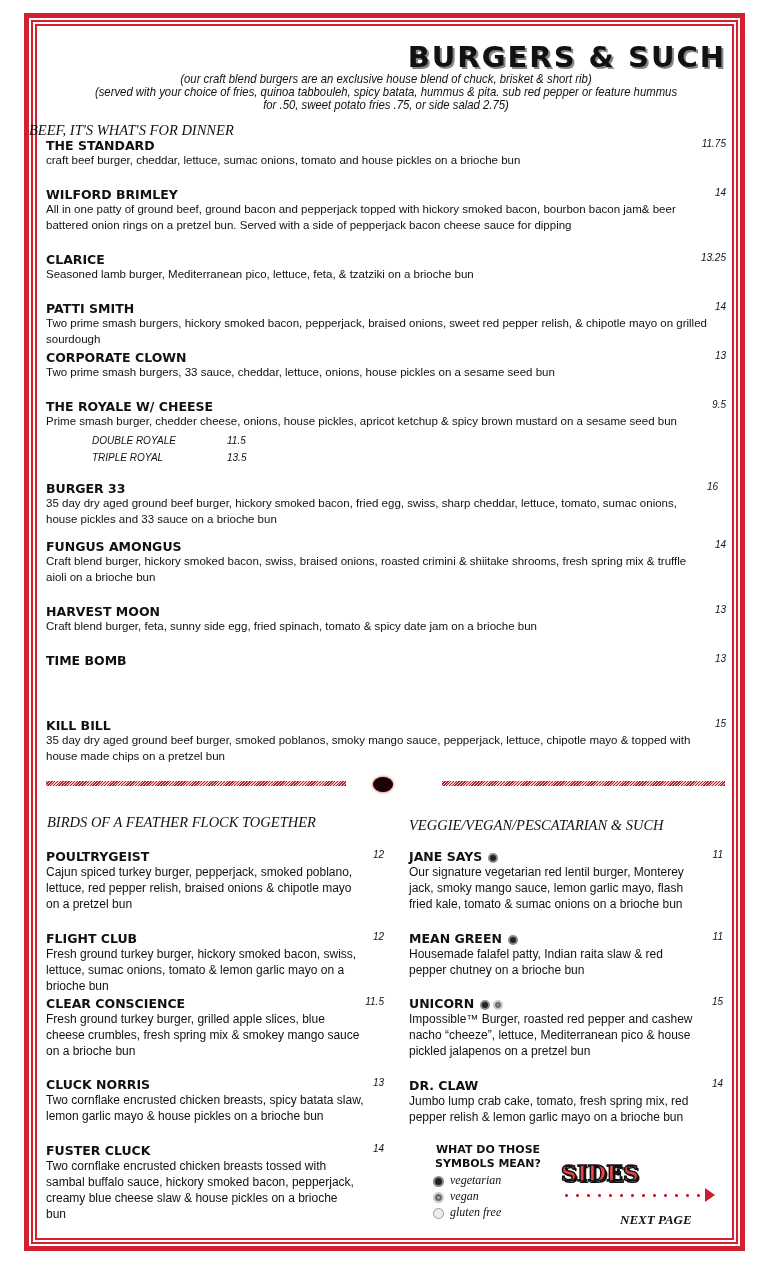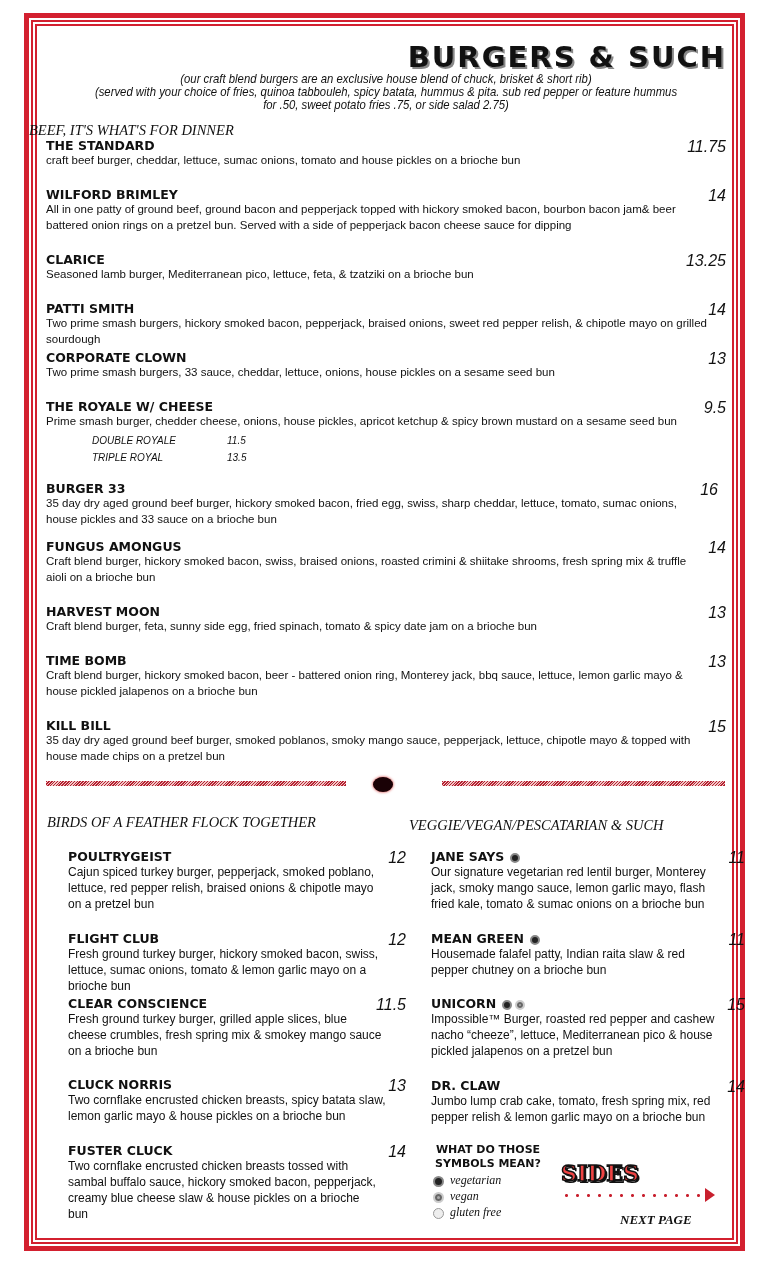--- a/index.html
+++ b/index.html
@@ -7,25 +7,25 @@
   .frame { position:absolute; left:24px; top:13px; width:721px; height:1238px; border:5px solid #d3202f; box-sizing:border-box; }
   .frame2 { position:absolute; left:31px; top:20px; width:707px; height:1224px; border:2px solid #d3202f; box-sizing:border-box; }
   .frame3 { position:absolute; left:35px; top:24px; width:699px; height:1216px; border:2px solid #d3202f; box-sizing:border-box; }
   .content { position:absolute; left:46px; top:36px; width:680px; }
   .title { position:absolute; left:0; right:0; top:4px; text-align:right; font-family:"DejaVu Sans", sans-serif; font-weight:900; font-size:29px; letter-spacing:2px; color:#111; text-shadow:2px 2px 0 #888; }
   .subtitle { position:absolute; left:0; right:0; top:37px; text-align:center; font-style:italic; font-size:12.2px; line-height:13px; color:#111; transform:scaleX(0.93); transform-origin:center; }
   .section-head { font-family:"Liberation Serif", serif; font-style:italic; font-size:14.5px; color:#111; position:absolute; }
   .item { position:absolute; left:0; width:680px; }
   .item .name { font-family:"DejaVu Sans", sans-serif; font-weight:900; font-size:12.5px; letter-spacing:0; display:block; line-height:15px; }
   .item .desc { font-size:11.5px; line-height:15.5px; display:block; transform-origin:left top; }
-  .price { position:absolute; right:0; top:0; font-style:italic; font-size:16px; }
+  .price { position:absolute; right:0; top:0; font-style:italic; font-size:10px; }
   .sub { position:absolute; font-style:italic; font-size:10px; }
   .divider { position:absolute; top:781px; height:5px; background:repeating-linear-gradient(135deg,#b32030 0 1px,#f3c7c7 1px 2px); }
   .dot { position:absolute; left:373px; top:777px; width:20px; height:15px; border-radius:50%; background:#1a0206; box-shadow:0 0 3px #c22; }
-  .col-item { position:absolute;margin-left:22px; }
+  .col-item { position:absolute; }
   .col-item .name { font-family:"DejaVu Sans", sans-serif; font-weight:900; font-size:12.5px; line-height:15px; display:block; }
   .col-item .desc { font-size:12px; line-height:16px; display:block; }
   .icon-badge { display:inline-block; width:10px; height:10px; border-radius:50%; vertical-align:middle; margin-left:6px; box-sizing:border-box; }
   .icon-veg { background:#222; border:2px solid #888; }
   .icon-vegan { background:#aaa; border:2px solid #ccc; box-shadow:inset 0 0 0 2px #666; }
   .icon-gf { background:#eee; border:1px solid #999; }
   .legend-title { position:absolute; font-family:"DejaVu Sans", sans-serif; font-weight:900; font-size:11px; line-height:14px; text-align:center; }
   .legend-row { position:absolute; font-family:"Liberation Serif", serif; font-style:italic; font-size:12px; }
   .legend-row .icon-badge { margin-left:0; margin-right:6px; width:11px; height:11px; }
   .sides { position:absolute; font-family:"DejaVu Serif", serif; font-weight:900; font-size:22px; color:#ef4444; -webkit-text-stroke:1.5px #111; letter-spacing:0px; text-shadow:2px 2px 0 #111; }
@@ -104,21 +104,20 @@
 </div>
 
 <div class="item" style="left:46px; top:604px;">
   <span class="name">HARVEST MOON</span>
   <span class="desc">Craft blend burger, feta, sunny side egg, fried spinach, tomato &amp; spicy date jam on a brioche bun</span>
   <span class="price">13</span>
 </div>
 
 <div class="item" style="left:46px; top:653px;">
   <span class="name">TIME BOMB</span>
-  <span class="desc" style="width:645px">Craft blend burger, hickory smoked bacon, beer - battered onion ring, Monterey jack, bbq sauce, lettuce, lemon garlic mayo &amp; house pickled jalapenos on a brioche bun</span>
   <span class="price">13</span>
 </div>
 
 <div class="item" style="left:46px; top:718px;">
   <span class="name">KILL BILL</span>
   <span class="desc" style="width:645px">35 day dry aged ground beef burger, smoked poblanos, smoky mango sauce, pepperjack, lettuce, chipotle mayo &amp; topped with house made chips on a pretzel bun</span>
   <span class="price">15</span>
 </div>
 
 <div class="divider" style="left:46px; width:300px;"></div>

